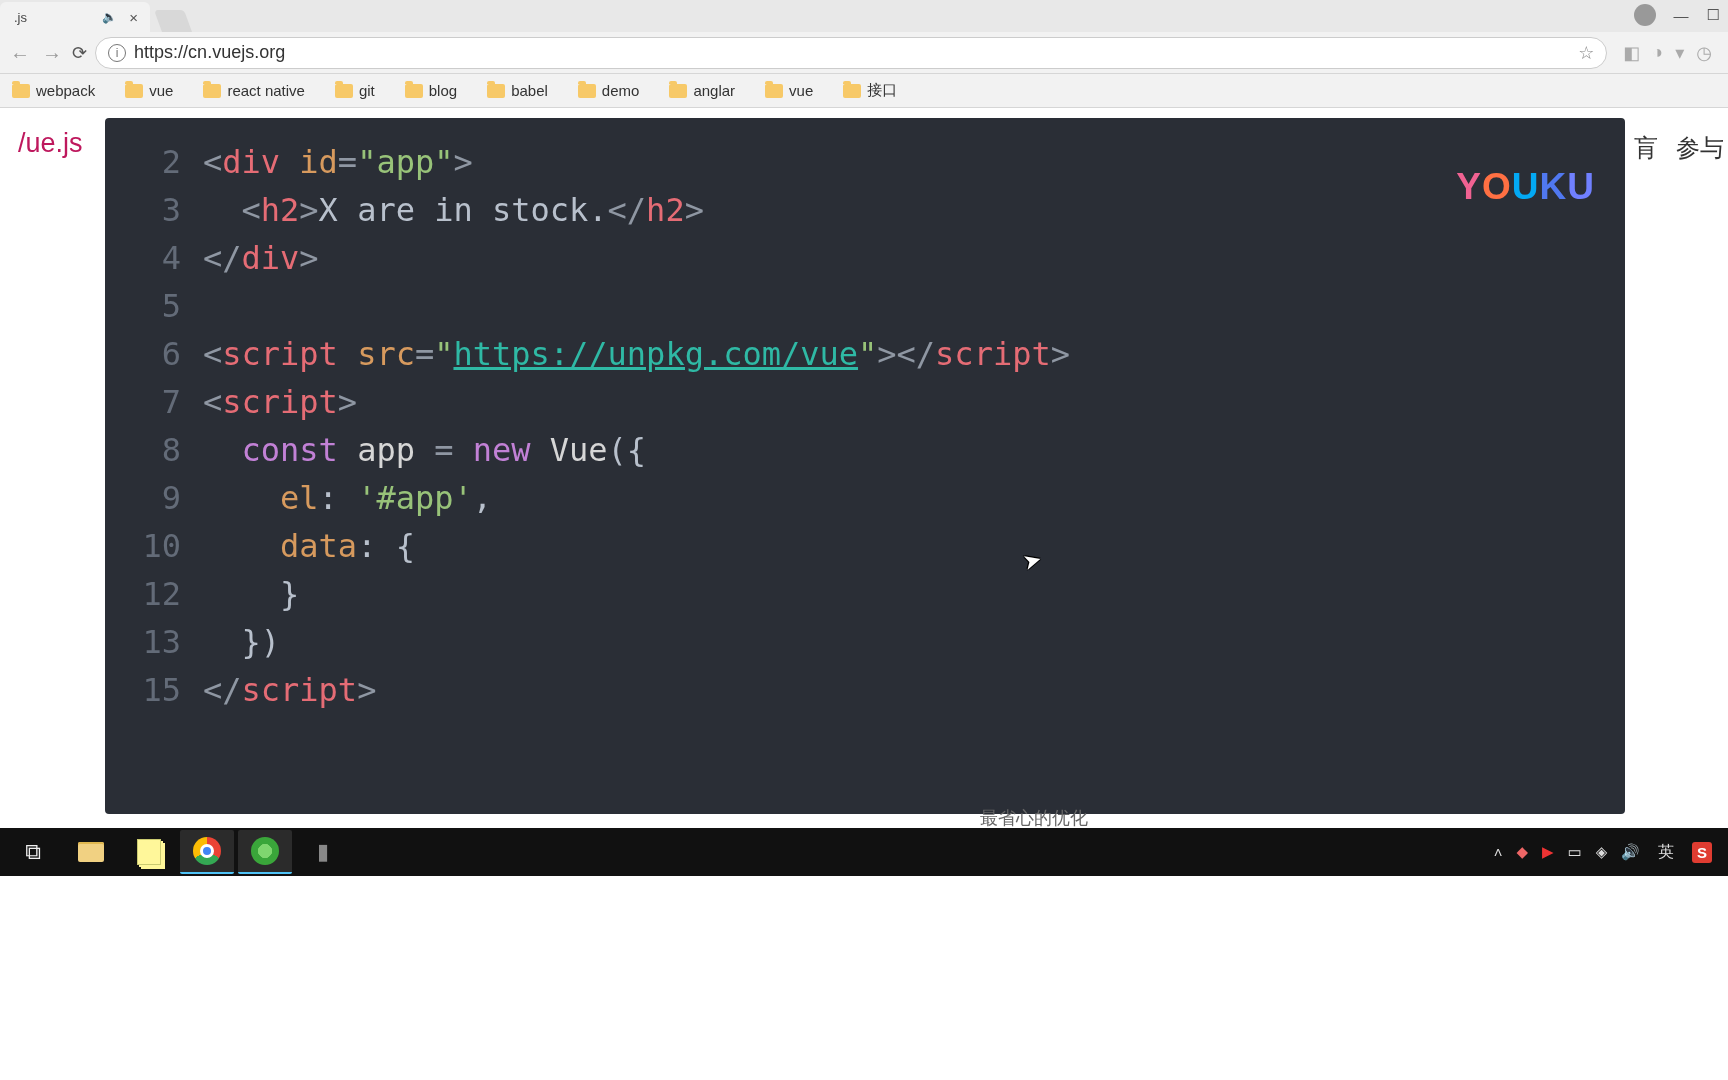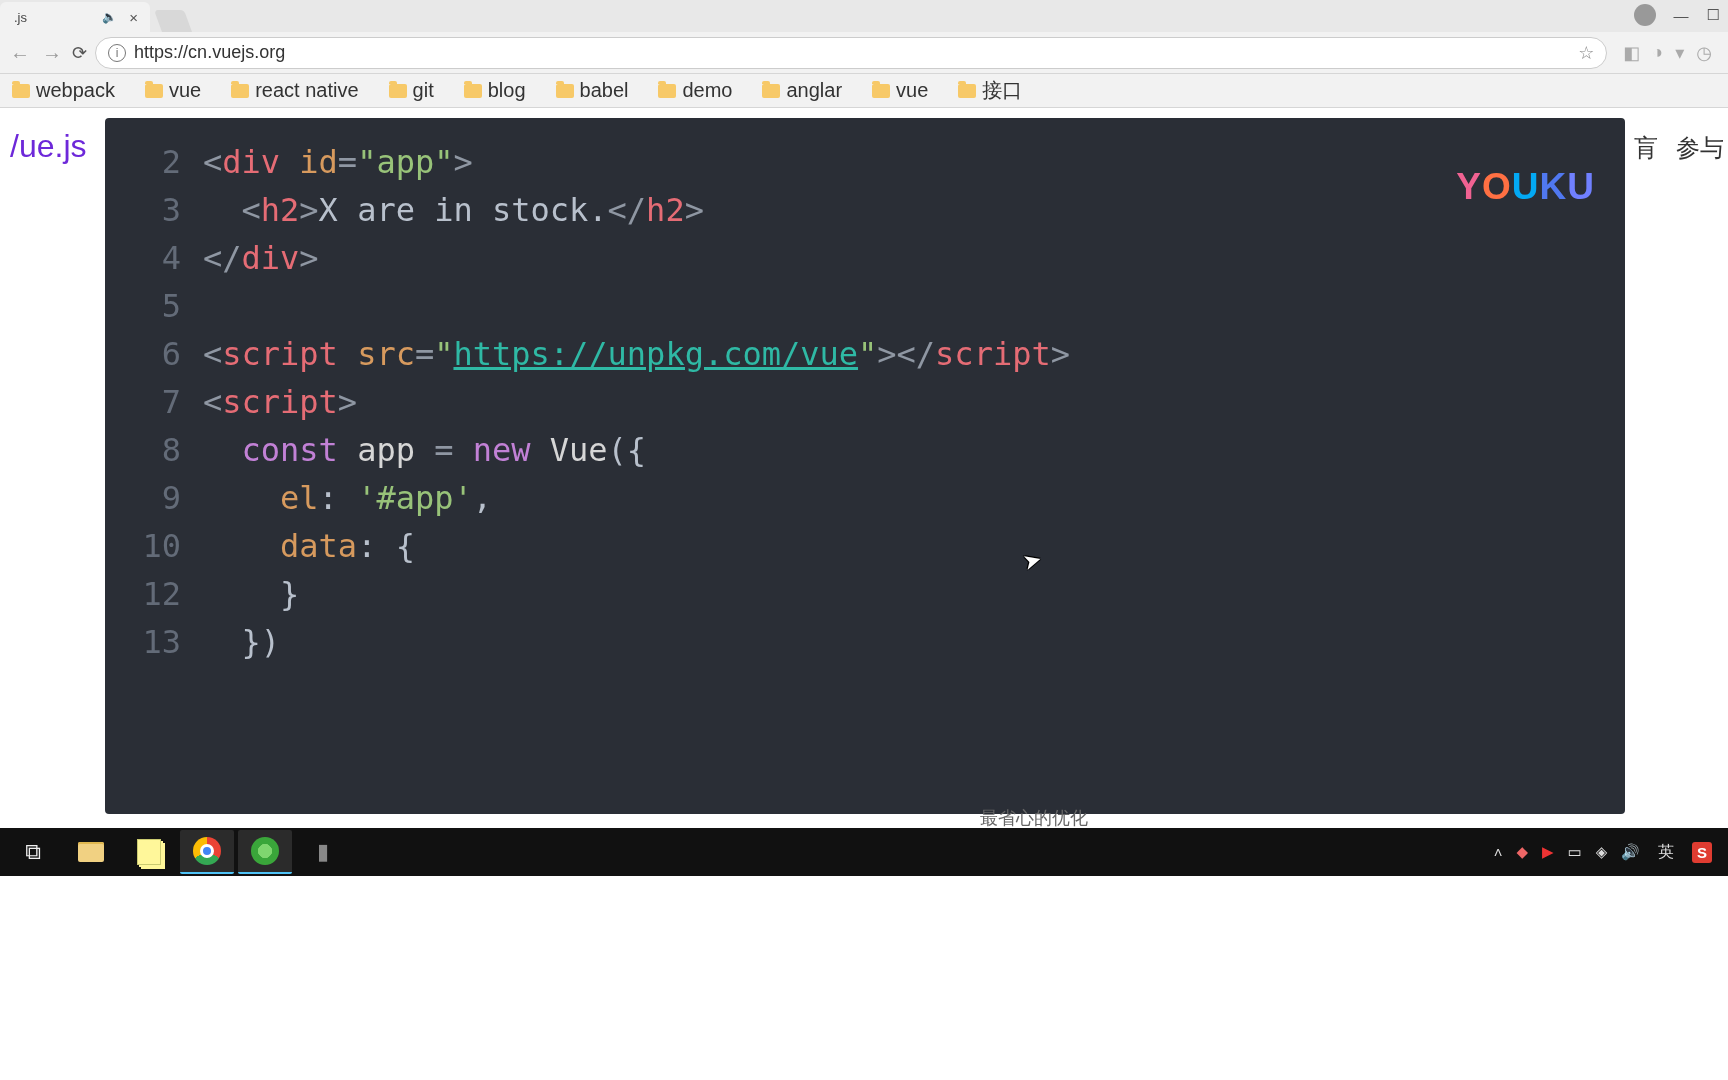--- a/index.html
+++ b/index.html
@@ -112,21 +112,21 @@
   }
 
   .bookmark-bar {
     height: 34px;
     background: #f2f2f2;
     border-bottom: 1px solid #d6d6d6;
     display: flex;
     align-items: center;
     padding: 0 12px;
     gap: 30px;
-    font-size: 20px;
+    font-size: 15px;
     color: #333;
   }
   .bookmark-item { display: flex; align-items: center; gap: 6px; }
   .folder-icon {
     display: inline-block;
     width: 18px; height: 14px;
     background: #f7c968;
     border-radius: 2px;
     position: relative;
   }
@@ -141,23 +141,23 @@
 
   
   .page {
     position: relative;
     height: 720px;
     background: #fff;
   }
   .left-strip {
     position: absolute;
     left: 0; top: 20px;
-    font-size: 32px;
-    color: #6d28d9;
-    padding-left: 10px;
+    font-size: 27px;
+    color: #be185d;
+    padding-left: 18px;
   }
   .right-strip {
     position: absolute;
     right: 4px;
     top: 24px;
     font-size: 24px;
     color: #333;
     display: flex;
     gap: 18px;
     align-items: baseline;
@@ -402,20 +402,21 @@
         <div class="code-row"><div class="ln">3</div><div class="content"><span class="plain">  </span><span class="pun">&lt;</span><span class="tag">h2</span><span class="pun">&gt;</span><span class="plain">X are in stock.</span><span class="pun">&lt;/</span><span class="tag">h2</span><span class="pun">&gt;</span></div></div>
         <div class="code-row"><div class="ln">4</div><div class="content"><span class="pun">&lt;/</span><span class="tag">div</span><span class="pun">&gt;</span></div></div>
         <div class="code-row"><div class="ln">5</div><div class="content"></div></div>
         <div class="code-row"><div class="ln">6</div><div class="content"><span class="pun">&lt;</span><span class="tag">script </span><span class="attr">src</span><span class="pun">=</span><span class="str">"</span><span class="link">https://unpkg.com/vue</span><span class="str">"</span><span class="pun">&gt;</span><span class="pun">&lt;/</span><span class="tag">script</span><span class="pun">&gt;</span></div></div>
         <div class="code-row"><div class="ln">7</div><div class="content"><span class="pun">&lt;</span><span class="tag">script</span><span class="pun">&gt;</span></div></div>
         <div class="code-row"><div class="ln">8</div><div class="content"><span class="plain">  </span><span class="kw">const </span><span class="ident">app </span><span class="pun">= </span><span class="kw">new </span><span class="fn">Vue</span><span class="plain">({</span></div></div>
         <div class="code-row"><div class="ln">9</div><div class="content"><span class="plain">    </span><span class="prop">el</span><span class="plain">: </span><span class="str">'#app'</span><span class="plain">,</span></div></div>
         <div class="code-row"><div class="ln">10</div><div class="content"><span class="plain">    </span><span class="prop">data</span><span class="plain">: {</span></div></div>
         <div class="code-row"><div class="ln">12</div><div class="content"><span class="plain">    </span><span class="plain">}</span></div></div>
         <div class="code-row"><div class="ln">13</div><div class="content"><span class="plain">  </span><span class="plain">})</span></div></div>
+        <div class="code-row"><div class="ln">15</div><div class="content"><span class="pun">&lt;/</span><span class="tag">script</span><span class="pun">&gt;</span></div></div>
       </div>
     <div class="cursor-pointer">➤</div>
   </div>
 
   <div class="bottom-slice">最省心的优化</div>
 </div>
 
 <div class="taskbar">
   <div class="task-icon">⧉</div>
   <div class="task-icon">

